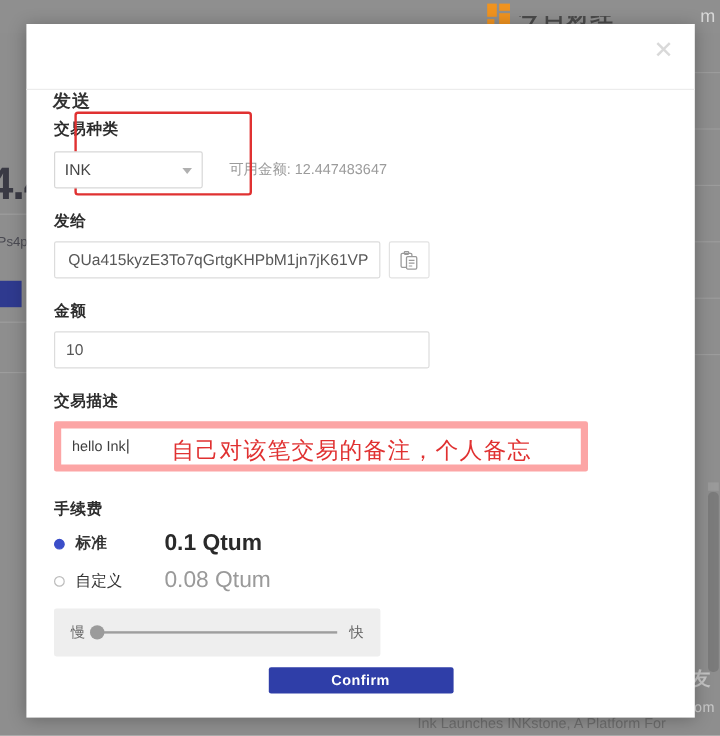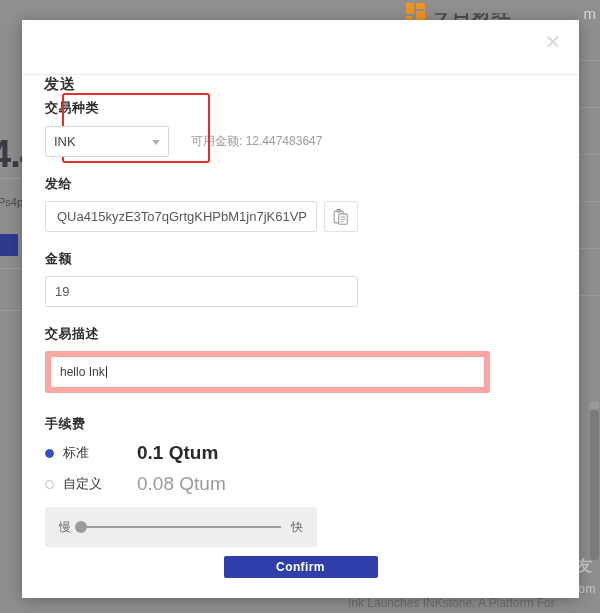--- a/index.html
+++ b/index.html
@@ -221,21 +221,21 @@
   }
   .radio {
     width: 9px; height: 9px; border-radius: 50%;
     border: 1px solid #bcbcbc; background: #fff;
     margin-right: 9px; flex: none; cursor: pointer;
   }
   .radio.on { background: #3b4ec9; border-color: #3b4ec9; }
   .radio-label {
     width: 74px; font-size: 13px; color: #333;
   }
-  .radio-label.sel { font-weight: normal; }
+  .radio-label.sel { font-weight: bold; }
   .radio-value { font-size: 19px; color: #9a9a9a; }
   .radio-value.sel { color: #2a2a2a; font-weight: bold; }
 
   .slider-panel {
     margin-top: 12px;
     width: 272px; height: 40px;
     background: #eeeeee; border-radius: 2px;
     display: flex; align-items: center;
     padding: 0 14px;
   }
@@ -356,29 +356,30 @@
             <line x1="9.6" y1="15.2" x2="12.8" y2="15.2" stroke="#9a9a9a" stroke-width="1.1"></line>
           </svg>
         </div>
       </div>
     </div>
 
     <div class="section">
       <div class="field-label">金额</div>
       <div class="input-row">
         <div class="text-input amount-input">
-          <span>19</span>
+          <span>10</span>
         </div>
       </div>
     </div>
 
     <div class="section">
       <div class="field-label">交易描述</div>
       <div class="desc-box">
         <span>hello Ink</span><span class="desc-caret"></span>
+        <div class="annotation">自己对该笔交易的备注，个人备忘</div>
       </div>
     </div>
 
     <div class="fee-section">
       <div class="field-label">手续费</div>
 
       <div class="radio-row">
         <span class="radio on"></span>
         <span class="radio-label sel">标准</span>
         <span class="radio-value sel">0.1 Qtum</span>

